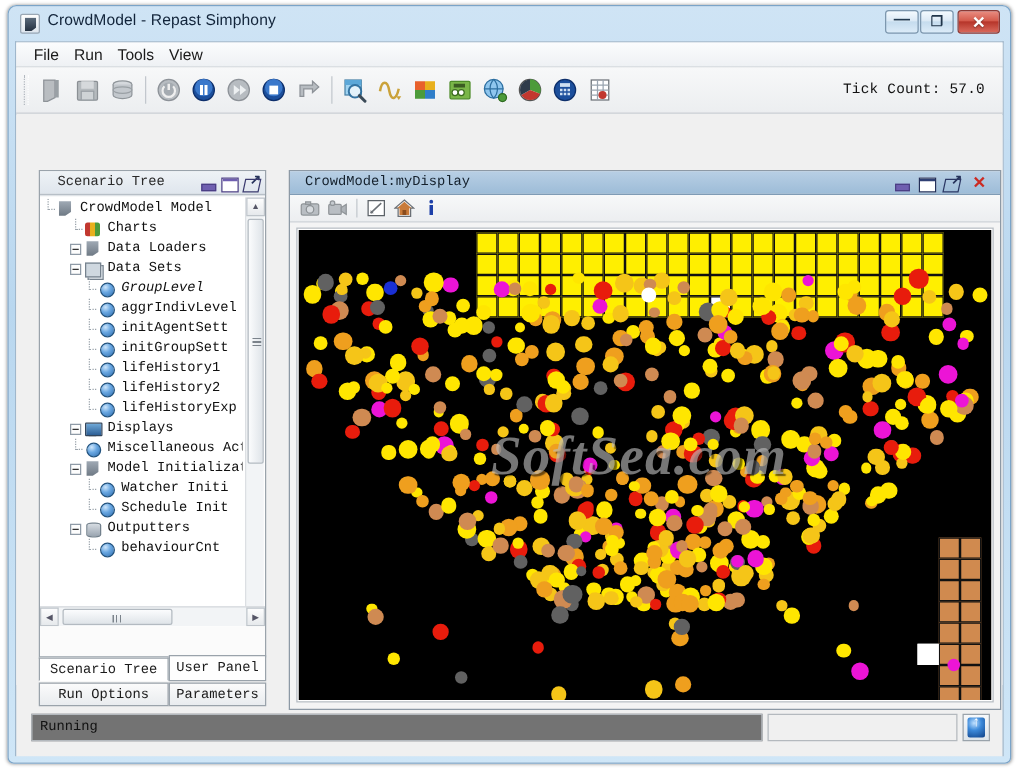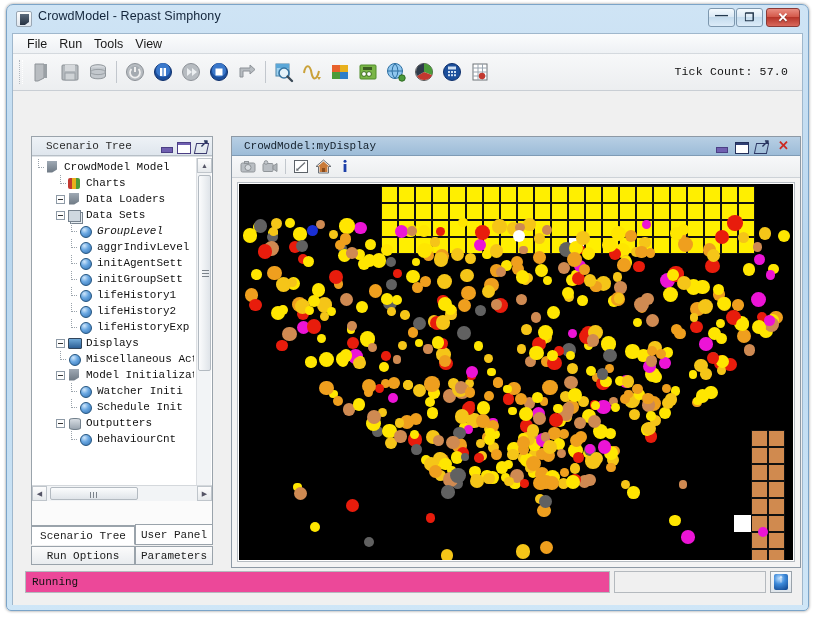--- a/index.html
+++ b/index.html
@@ -464,21 +464,21 @@
     position: absolute;
     left: 12px; bottom: 10px;
     width: 767px; height: 26px;
     background: #f0f0f0;
     display: flex; align-items: center;
     gap: 4px;
   }
   #status-field {
     flex: 1 1 auto;
     height: 22px;
-    background: #ec4899;
+    background: #737373;
     border: 1px solid #b4b9be;
     display: flex; align-items: center;
     padding-left: 6px;
     font-family: "Liberation Mono", monospace;
     font-size: 11px;
     color: #111;
   }
   #status-field2 {
     width: 152px; height: 22px;
     background: #f0f0f0;
@@ -1473,20 +1473,21 @@
               <div class="agent" style="left: 276.64px; top: 360.147px; width: 14.7973px; height: 14.7973px; background: rgb(245, 197, 24);"></div>
               <div class="agent" style="left: 55.3647px; top: 302.876px; width: 12.9911px; height: 12.9911px; background: rgb(207, 138, 82);"></div>
               <div class="agent" style="left: 439.799px; top: 295.974px; width: 8.61316px; height: 8.61316px; background: rgb(207, 138, 82);"></div>
               <div class="agent" style="left: 388.159px; top: 302.406px; width: 12.5844px; height: 12.5844px; background: rgb(255, 230, 0);"></div>
               <div class="agent" style="left: 300.09px; top: 310.877px; width: 12.8375px; height: 12.8375px; background: rgb(97, 97, 97);"></div>
               <div class="agent" style="left: 67.5px; top: 40.5px; width: 11px; height: 11px; background: rgb(26, 47, 212);"></div>
               <div class="agent" style="left: 274px; top: 46px; width: 12px; height: 12px; background: rgb(255, 255, 255);"></div>
               <div class="agent" style="left: 519px; top: 343px; width: 10px; height: 10px; background: rgb(236, 20, 214);"></div>
               <div class="agent" style="left: 125px; top: 353px; width: 10px; height: 10px; background: rgb(97, 97, 97);"></div>
               <div class="agent" style="left: 71px; top: 338px; width: 10px; height: 10px; background: rgb(255, 230, 0);"></div>
+              <div id="watermark">SoftSea.com</div>
             </div>
         </div>
       </div>
 
     </div>
 
     <div id="statusbar">
       <div id="status-field">Running</div>
       <div id="status-field2"></div>
       <div id="status-indicator">

